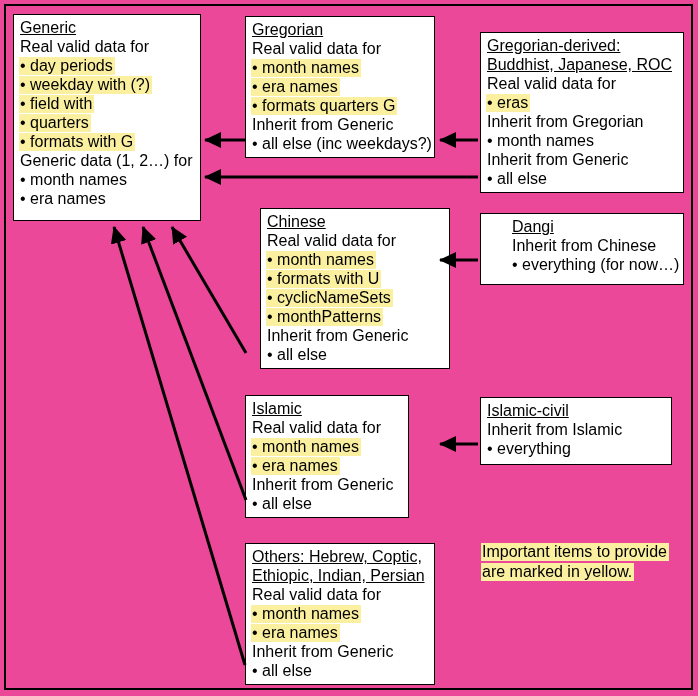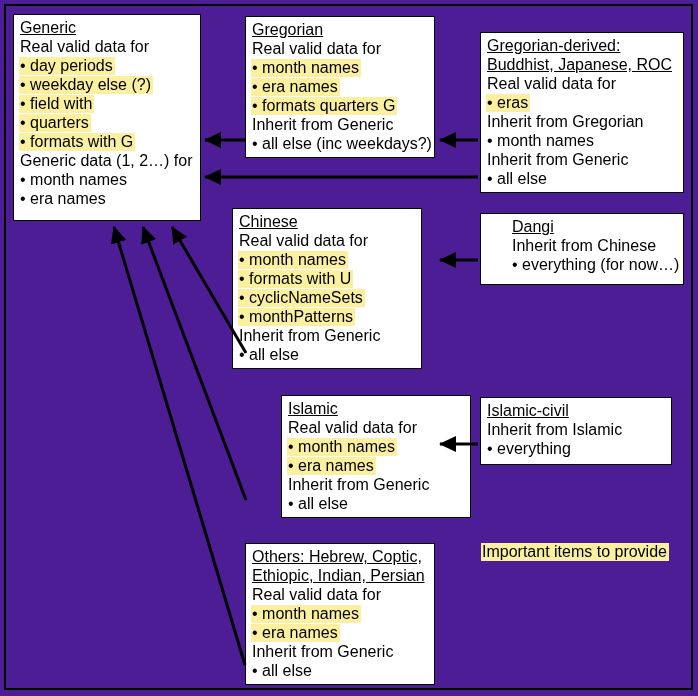--- a/index.html
+++ b/index.html
@@ -1,17 +1,17 @@
 <!DOCTYPE html>
 <html style="--hl: #FBF0A0; --ln: #000000;"><head>
 <meta charset="utf-8">
 <style>
   html,body{margin:0;padding:0;background:#ffffff;}
   body{font-family:"Liberation Sans","DejaVu Sans",sans-serif;}
-  .canvas{position:relative;width:698px;height:696px;background:#4c1d95;overflow:hidden;}
+  .canvas{position:relative;width:698px;height:696px;background:#ec4899;overflow:hidden;}
   .outer-border{position:absolute;left:4px;top:4px;right:5px;bottom:6px;border:2px solid #000;}
   .box{position:absolute;background:#fff;border:1.5px solid #000;padding:3px 6px 4px 6px;
        font-size:16px;line-height:19px;color:#000;box-sizing:border-box;white-space:nowrap;}
   .line{height:19px;}
   .u{text-decoration:underline;}
   .hl{background:var(--hl,#FBF0A0);padding:0 2px 1px 1px;margin-left:-1px;text-align:center;}
   .arrows{position:absolute;left:0;top:0;pointer-events:none;}
   .arrows line{stroke:var(--ln,#000);stroke-width:3;}
   .arrows marker path{fill:var(--ln,#000);}
   .note{position:absolute;font-size:16px;line-height:20px;color:#000;white-space:nowrap;}
@@ -19,21 +19,21 @@
 </head>
 <body>
 
 <div class="canvas">
   <div class="outer-border"></div>
 
   <div class="box" style="left:13px;top:14px;width:188px;min-height:207px;">
       <div class="line"><span class="u">Generic</span></div>
       <div class="line"><span>Real valid data for</span></div>
       <div class="line"><span class="hl">• day periods</span></div>
-      <div class="line"><span class="hl">• weekday else (?)</span></div>
+      <div class="line"><span class="hl">• weekday with (?)</span></div>
       <div class="line"><span class="hl">• field with</span></div>
       <div class="line"><span class="hl">• quarters</span></div>
       <div class="line"><span class="hl">• formats with G</span></div>
       <div class="line"><span>Generic data (1, 2…) for</span></div>
       <div class="line"><span>• month names</span></div>
       <div class="line"><span>• era names</span></div>
     </div>
 
   <div class="box" style="left:245px;top:16px;width:190px;">
       <div class="line"><span class="u">Gregorian</span></div>
@@ -49,38 +49,38 @@
       <div class="line"><span class="u">Gregorian-derived:</span></div>
       <div class="line"><span class="u">Buddhist, Japanese, ROC</span></div>
       <div class="line"><span>Real valid data for</span></div>
       <div class="line"><span class="hl">• eras</span></div>
       <div class="line"><span>Inherit from Gregorian</span></div>
       <div class="line"><span>• month names</span></div>
       <div class="line"><span>Inherit from Generic</span></div>
       <div class="line"><span>• all else</span></div>
     </div>
 
-  <div class="box" style="left:232px;top:208px;width:190px;">
+  <div class="box" style="left:260px;top:208px;width:190px;">
       <div class="line"><span class="u">Chinese</span></div>
       <div class="line"><span>Real valid data for</span></div>
       <div class="line"><span class="hl">• month names</span></div>
       <div class="line"><span class="hl">• formats with U</span></div>
       <div class="line"><span class="hl">• cyclicNameSets</span></div>
       <div class="line"><span class="hl">• monthPatterns</span></div>
       <div class="line"><span>Inherit from Generic</span></div>
       <div class="line"><span>• all else</span></div>
     </div>
 
   <div class="box" style="left:480px;top:213px;width:204px;min-height:72px;padding-left:31px;">
       <div class="line"><span class="u">Dangi</span></div>
       <div class="line"><span>Inherit from Chinese</span></div>
       <div class="line"><span>• everything (for now…)</span></div>
     </div>
 
-  <div class="box" style="left:245px;top:395px;width:190px;margin-left:36px;">
+  <div class="box" style="left:245px;top:395px;width:164px;">
       <div class="line"><span class="u">Islamic</span></div>
       <div class="line"><span>Real valid data for</span></div>
       <div class="line"><span class="hl">• month names</span></div>
       <div class="line"><span class="hl">• era names</span></div>
       <div class="line"><span>Inherit from Generic</span></div>
       <div class="line"><span>• all else</span></div>
     </div>
 
   <div class="box" style="left:480px;top:397px;width:192px;min-height:68px;">
       <div class="line"><span class="u">Islamic-civil</span></div>
@@ -93,20 +93,21 @@
       <div class="line"><span class="u">Ethiopic, Indian, Persian</span></div>
       <div class="line"><span>Real valid data for</span></div>
       <div class="line"><span class="hl">• month names</span></div>
       <div class="line"><span class="hl">• era names</span></div>
       <div class="line"><span>Inherit from Generic</span></div>
       <div class="line"><span>• all else</span></div>
     </div>
 
   <div class="note" style="left:474px;top:542px;margin-left:8px;">
     <div><span class="hl">Important items to provide</span></div>
+    <div><span class="hl">are marked in yellow.</span></div>
   </div>
 
   <svg class="arrows" width="698" height="696" viewBox="0 0 698 696">
     <defs>
       <marker id="ah" markerUnits="userSpaceOnUse" markerWidth="20" markerHeight="16" refX="16" refY="8" orient="auto">
         <path d="M0,0 L17,8 L0,16 Z"></path>
       </marker>
     </defs>
   <line x1="245" y1="140" x2="205" y2="140" marker-end="url(#ah)"></line>
       <line x1="478" y1="140" x2="440" y2="140" marker-end="url(#ah)"></line>

